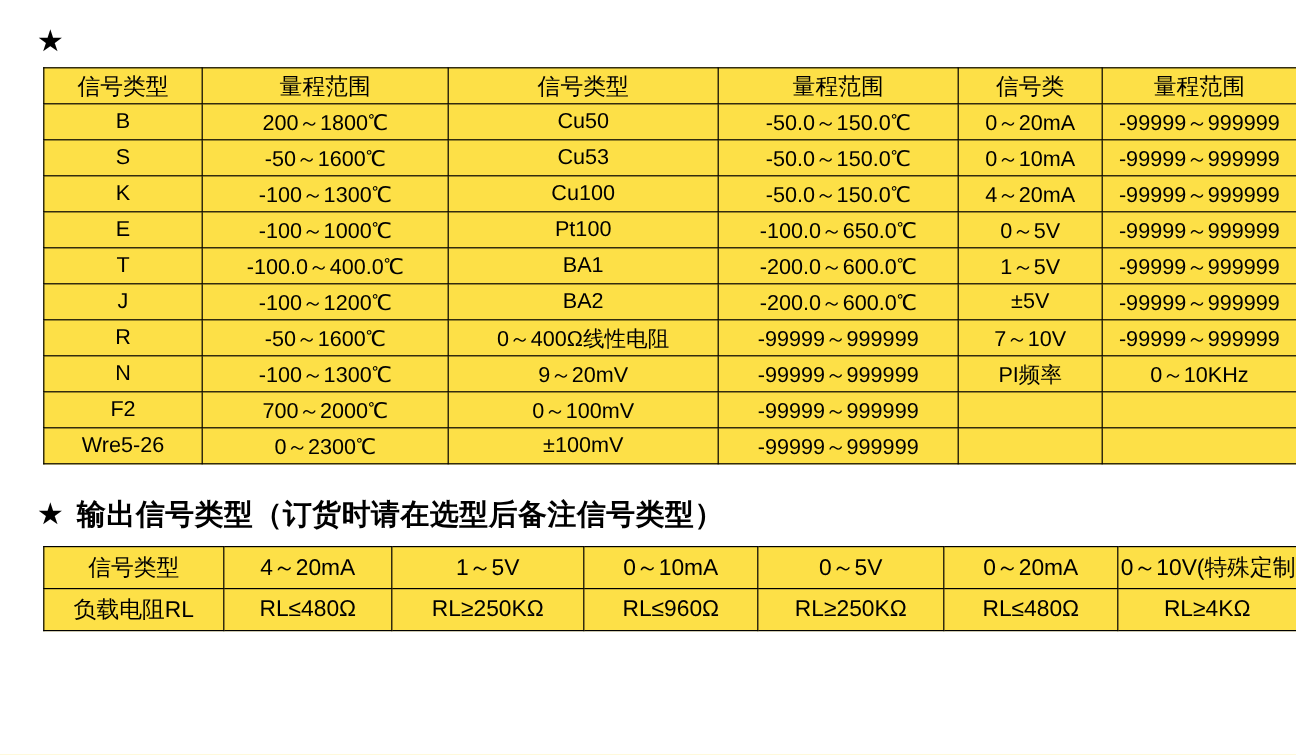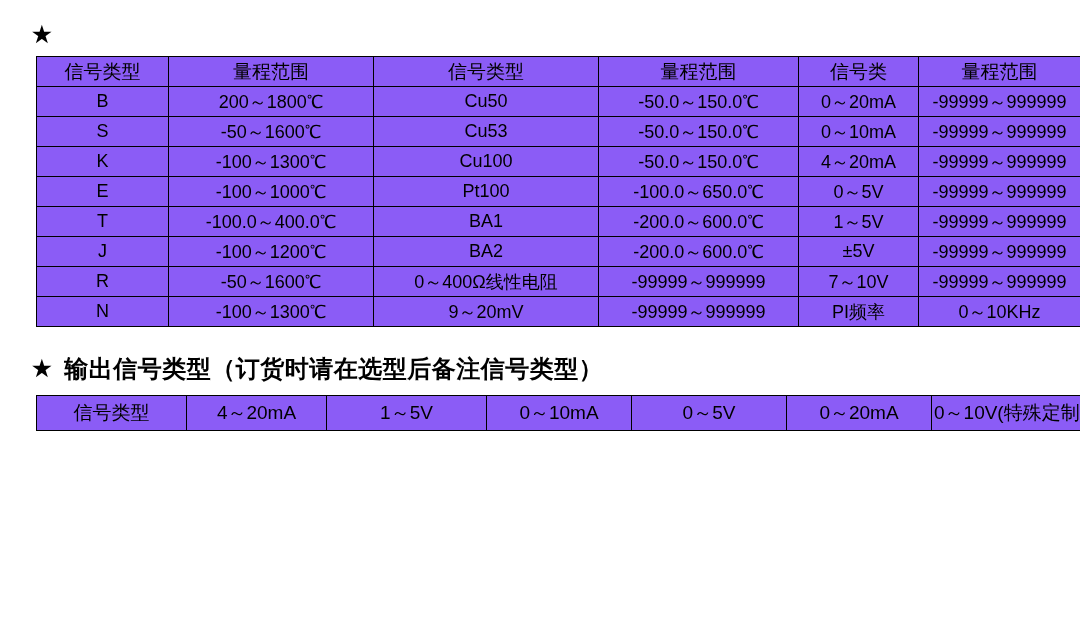--- a/index.html
+++ b/index.html
@@ -31,21 +31,21 @@
   }
   .star-icon {
     font-size: 22px;
     line-height: 1;
     margin-right: 12px;
   }
   table {
     border-collapse: collapse;
     table-layout: fixed;
     margin-left: 18px;
-    background: #8b5cf6;
+    background: #fde047;
   }
   table.input-table {
     width: 1044px;
   }
   table.output-table {
     width: 1044px;
   }
   td {
     border: 1px solid #000000;
     text-align: center;
@@ -158,20 +158,36 @@
         <td>7～10V</td>
         <td>-99999～999999</td>
       </tr>
       <tr>
         <td>N</td>
         <td>-100～1300℃</td>
         <td>9～20mV</td>
         <td>-99999～999999</td>
         <td>PI频率</td>
         <td>0～10KHz</td>
+      </tr>
+      <tr>
+        <td>F2</td>
+        <td>700～2000℃</td>
+        <td>0～100mV</td>
+        <td>-99999～999999</td>
+        <td class="empty-cell"></td>
+        <td class="empty-cell"></td>
+      </tr>
+      <tr>
+        <td>Wre5-26</td>
+        <td>0～2300℃</td>
+        <td>±100mV</td>
+        <td>-99999～999999</td>
+        <td class="empty-cell"></td>
+        <td class="empty-cell"></td>
       </tr>
     </tbody>
   </table>
 
   <div class="section-heading second-heading">
     <span class="star-icon">★</span>
     <span>输出信号类型（订货时请在选型后备注信号类型）</span>
   </div>
 
   <table class="output-table">
@@ -187,16 +203,25 @@
     <tbody>
       <tr>
         <td class="label-cell">信号类型</td>
         <td>4～20mA</td>
         <td>1～5V</td>
         <td>0～10mA</td>
         <td>0～5V</td>
         <td>0～20mA</td>
         <td>0～10V(特殊定制)</td>
       </tr>
+      <tr>
+        <td class="label-cell">负载电阻RL</td>
+        <td>RL≤480Ω</td>
+        <td>RL≥250KΩ</td>
+        <td>RL≤960Ω</td>
+        <td>RL≥250KΩ</td>
+        <td>RL≤480Ω</td>
+        <td>RL≥4KΩ</td>
+      </tr>
     </tbody>
   </table>
 
 </div>
 
 </body></html>

